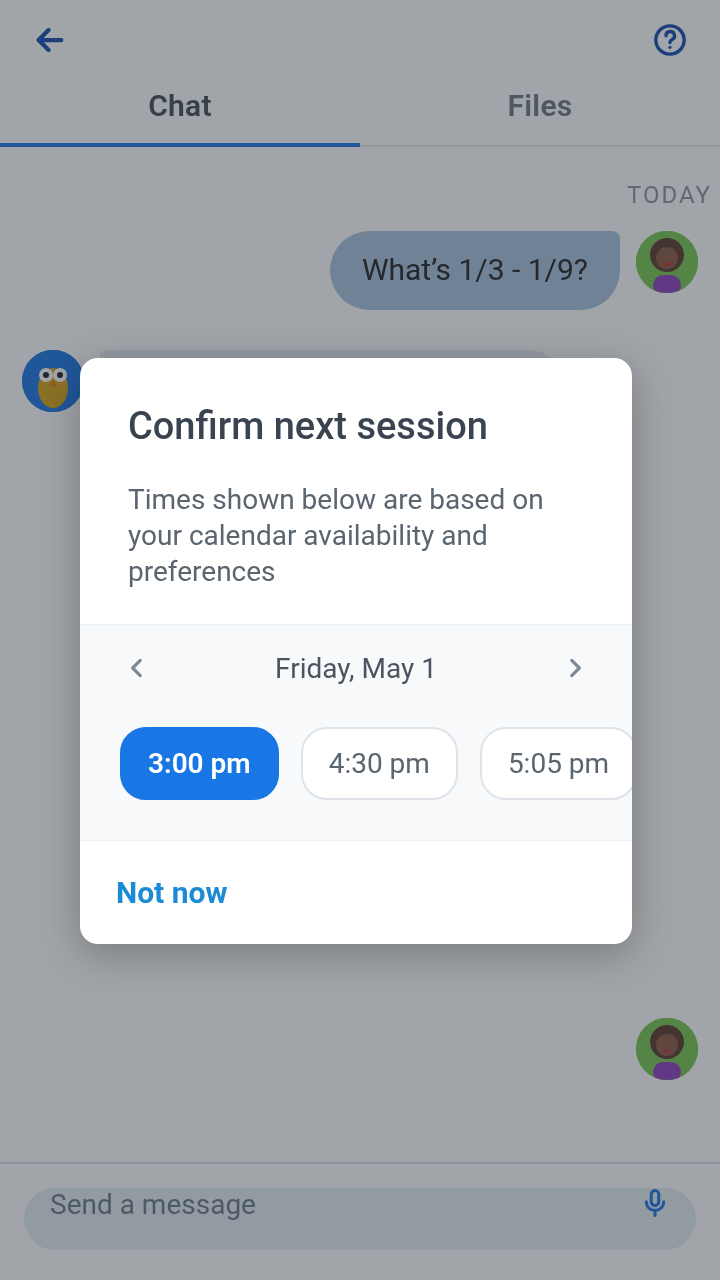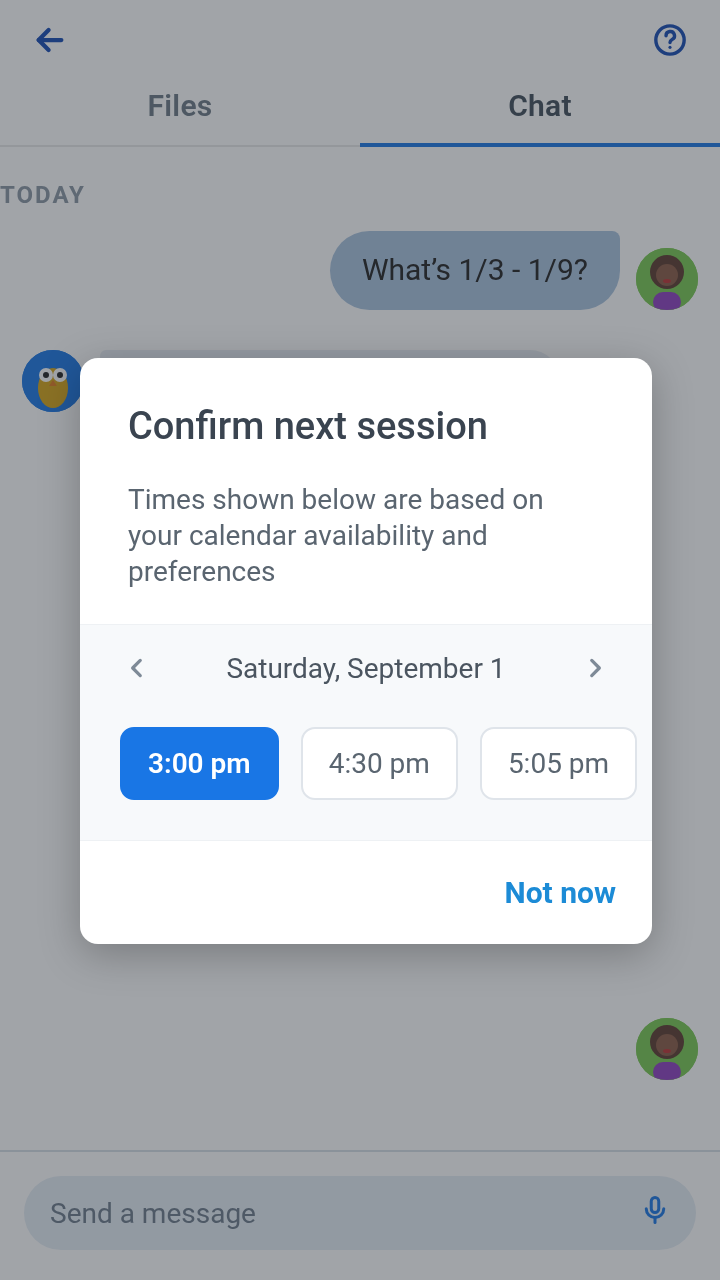--- a/index.html
+++ b/index.html
@@ -9,55 +9,55 @@
   
   .header { display:flex; align-items:center; justify-content:space-between; padding:18px 28px 8px 28px; }
   .icon-btn { width:44px; height:44px; display:flex; align-items:center; justify-content:center; color:#1549b3; }
 
   
   .tabs { display:flex; border-bottom:2px solid #e8e8e8; }
   .tab { flex:1; text-align:center; padding:18px 0 20px 0; font-size:30px; font-weight:600; color:#6b7884; letter-spacing:.3px; }
   .tab.active { color:#404d5a; border-bottom:4px solid #1976e5; margin-bottom:-2px; }
 
   
-  .day-label { text-align:left; font-size:24px; font-weight:700; color:#8a96a3; letter-spacing:2px; padding:34px 0 22px 0; }
+  .day-label { text-align:right; font-size:24px; font-weight:400; color:#8a96a3; letter-spacing:2px; padding:34px 8px 22px 0; }
 
   
   .chat { padding: 0 22px; }
   .row { display:flex; align-items:flex-start; margin-bottom:26px; }
-  .row.right { justify-content:flex-end;align-items:flex-end; }
+  .row.right { justify-content:flex-end; }
   .bubble { background:#a8c2de; color:#222; padding:22px 32px; font-size:30px; border-radius:40px; max-width:520px; line-height:1.15; }
   .row.right .bubble { border-top-right-radius:8px; margin-right:16px; }
   .row.left .bubble { border-top-left-radius:8px; margin-left:16px; }
   .avatar { width:62px; height:62px; border-radius:50%; background:#78c850; display:flex; align-items:flex-end; justify-content:center; overflow:hidden; flex:none; }
   .avatar-owl { width:62px; height:62px; border-radius:50%; background:#1976e5; position:relative; overflow:hidden; flex:none; }
   .bubble.placeholder { background:#e8eef4; min-height:60px; width:460px; }
 
   
   .composer-wrap { position:absolute; bottom:0; left:0; right:0; border-top:2px solid #d7dfe6; padding:24px 24px 30px 24px; background:#fff;}
-  .composer { background:#e5edf5; border-radius:40px; height:74px; display:flex; align-items:center; padding:0 26px; color:#6c7a89; font-size:28px; }
+  .composer { background:#e5edf5; border-radius:40px; height:62px; display:flex; padding:0 26px; color:#6c7a89; font-size:28px; }
   .composer .ph { flex:1; }
   .composer .mic { color:#1976e5; }
 
   
   .scrim { position:absolute; inset:0; background:rgba(40,48,56,.44); }
 
   
-  .dialog { position:absolute; left:80px; right:68px; top:358px; background:#fff; border-radius:18px; box-shadow:0 10px 40px rgba(0,0,0,.25); overflow:hidden; }
+  .dialog { position:absolute; left:80px; right:88px; top:358px; background:#fff; border-radius:18px; box-shadow:0 10px 40px rgba(0,0,0,.25); overflow:hidden; }
   .dialog-body { padding:46px 48px 34px 48px; }
   .dialog-title { font-size:38px; font-weight:500; color:#3a4450; margin-bottom:34px; }
   .dialog-desc { font-size:28px; line-height:36px; color:#5a6570; }
   .date-picker { background:#f7f9fb; border-top:1px solid #eef1f4; padding:26px 40px 40px 40px; }
   .date-row { display:flex; align-items:center; justify-content:space-between; margin-bottom:42px; }
   .date-row .nav { color:#7e8a97; width:34px; height:34px; display:flex; align-items:center; justify-content:center; }
   .date-label { font-size:28px; color:#4b5560; }
   .slots { display:flex; gap:22px; }
-  .slot { flex:none; padding:18px 26px; border:2px solid #dfe4ea; border-radius:14px; font-size:28px; color:#5a6570; background:#fff; }
+  .slot { flex:none; padding:18px 26px; border:2px solid #dfe4ea; border-radius:26px; font-size:28px; color:#5a6570; background:#fff; }
   .slot.selected { background:#1976e5; border-color:#1976e5; color:#fff; font-weight:600; }
-  .dialog-actions { border-top:1px solid #eef1f4; padding:34px 36px; display:flex; justify-content:flex-end; gap:48px; }
+  .dialog-actions { border-top:1px solid #eef1f4; padding:34px 36px; display:flex; gap:48px; }
   .dialog-actions .act { font-size:30px; font-weight:700; color:#1c8bd6; }
 
   
   .avatar svg, .avatar-owl svg { width:100%; height:100%; }
 </style>
 </head>
 <body>
 
 <div class="screen">
 
@@ -71,22 +71,22 @@
     <div class="icon-btn">
       <svg width="34" height="34" viewBox="0 0 24 24" fill="none" stroke="currentColor" stroke-width="2.4">
           <circle cx="12" cy="12" r="10"></circle>
           <path d="M9.2 9a3 3 0 1 1 4.3 2.7c-.9.5-1.5 1-1.5 2.1" stroke-linecap="round"></path>
           <circle cx="12" cy="17.2" r="1.1" fill="currentColor" stroke="none"></circle>
         </svg>
     </div>
   </div>
 
   <div class="tabs">
+    <div class="tab active">Chat</div>
     <div class="tab">Files</div>
-    <div class="tab active">Chat</div>
   </div>
 
   <div class="day-label">TODAY</div>
 
   <div class="chat">
 
     <div class="row right">
       <div class="bubble">What’s 1/3 - 1/9?</div>
       <div class="avatar">
         <svg viewBox="0 0 62 62">
@@ -150,21 +150,21 @@
       <div class="dialog-title">Confirm next session</div>
       <div class="dialog-desc">Times shown below are based on your calendar availability and preferences</div>
     </div>
     <div class="date-picker">
       <div class="date-row">
         <div class="nav">
           <svg width="26" height="26" viewBox="0 0 24 24" fill="none" stroke="currentColor" stroke-width="3" stroke-linecap="round" stroke-linejoin="round">
               <polyline points="15 5 8 12 15 19"></polyline>
             </svg>
         </div>
-        <div class="date-label">Saturday, September 1</div>
+        <div class="date-label">Friday, May 1</div>
         <div class="nav">
           <svg width="26" height="26" viewBox="0 0 24 24" fill="none" stroke="currentColor" stroke-width="3" stroke-linecap="round" stroke-linejoin="round">
               <polyline points="9 5 16 12 9 19"></polyline>
             </svg>
         </div>
       </div>
       <div class="slots">
         <div class="slot selected">3:00 pm</div>
         <div class="slot">4:30 pm</div>
         <div class="slot">5:05 pm</div>

